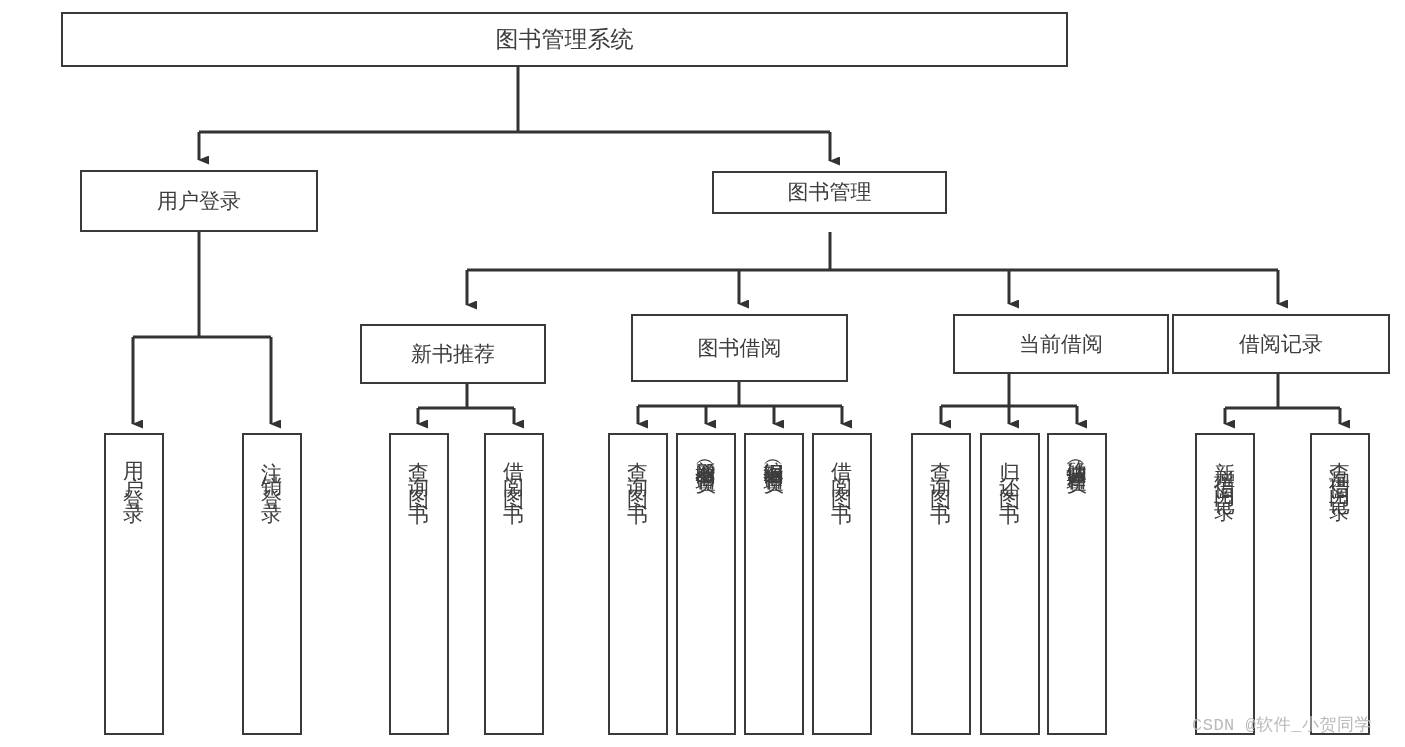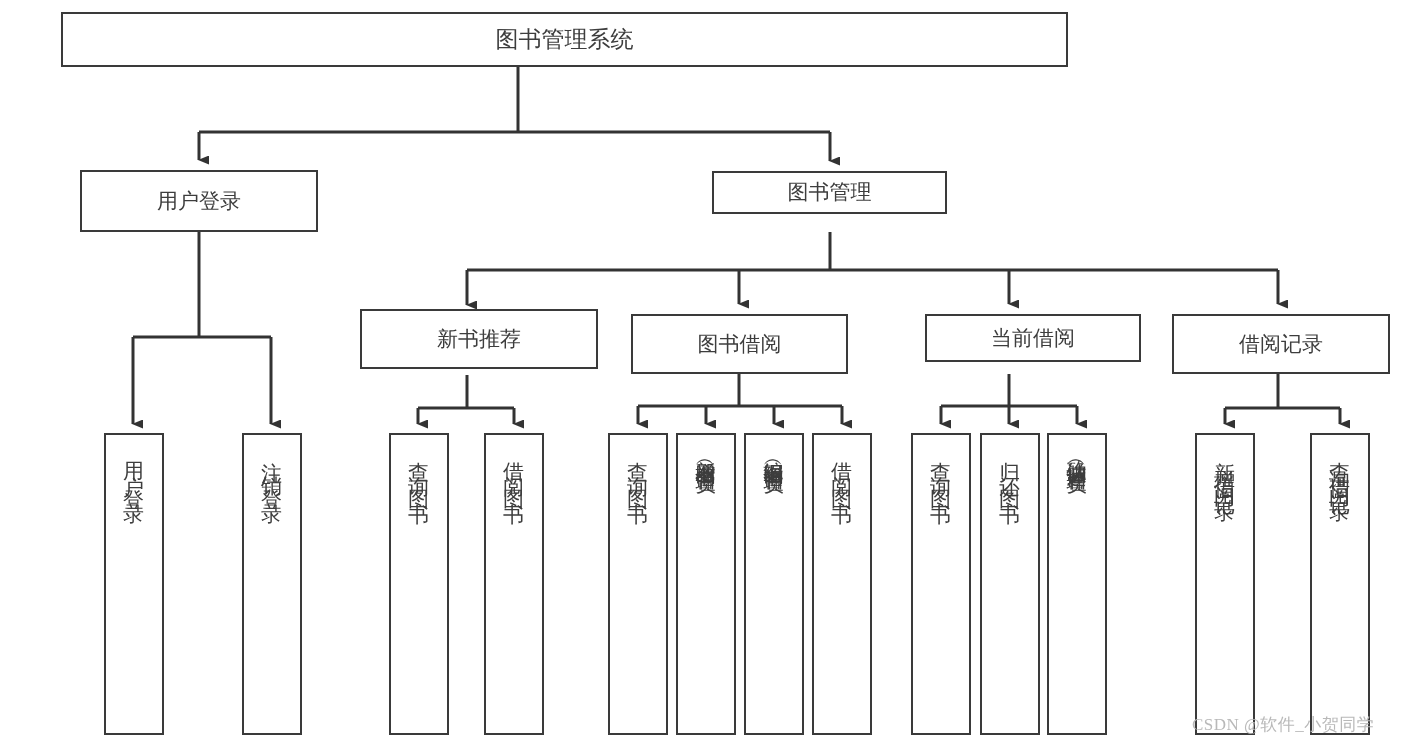--- a/index.html
+++ b/index.html
@@ -63,21 +63,21 @@
   }
   
   #watermark{
     position:absolute;
     left:1192px;top:713px;
     font-size:17px;
     color:#b9b9b9;
     letter-spacing:0.5px;
     white-space:nowrap;
     z-index:3;
-    font-family:Liberation Serif, serif;
+    font-family:Liberation Mono, monospace;
   }
 </style>
 </head>
 <body>
 
 <div id="diagram-root">
 
   <svg id="connector-layer" viewBox="0 0 1405 747" width="1405" height="747" xmlns="http://www.w3.org/2000/svg">
     <defs>
       <marker id="arrowhead" markerWidth="9" markerHeight="11" refX="4.5" refY="10" orient="auto" markerUnits="userSpaceOnUse">
@@ -132,27 +132,27 @@
     <span class="label">图书管理系统</span>
   </div>
 
   <div class="node horiz lvl1" id="node-l1-0" style="left: 80px; top: 170px; width: 238px; height: 62px;">
     <span class="label">用户登录</span>
   </div>
   <div class="node horiz lvl1" id="node-l1-1" style="left: 712px; top: 171px; width: 235px; height: 43px;">
     <span class="label">图书管理</span>
   </div>
 
-  <div class="node horiz lvl2" id="node-l2-0" style="left: 360px; top: 309px; width: 238px; height: 60px;">
+  <div class="node horiz lvl2" id="node-l2-0" style="left: 360px; top: 324px; width: 186px; height: 60px;">
     <span class="label">新书推荐</span>
   </div>
-  <div class="node horiz lvl2" id="node-l2-1" style="left: 631px; top: 314px; width: 217px; height: 60px;">
+  <div class="node horiz lvl2" id="node-l2-1" style="left: 631px; top: 314px; width: 217px; height: 68px;">
     <span class="label">图书借阅</span>
   </div>
-  <div class="node horiz lvl2" id="node-l2-2" style="left: 925px; top: 314px; width: 216px; height: 48px;">
+  <div class="node horiz lvl2" id="node-l2-2" style="left: 953px; top: 314px; width: 216px; height: 60px;">
     <span class="label">当前借阅</span>
   </div>
   <div class="node horiz lvl2" id="node-l2-3" style="left: 1172px; top: 314px; width: 218px; height: 60px;">
     <span class="label">借阅记录</span>
   </div>
 
   <div class="node leaf" id="node-leaf-0" style="left: 104px; top: 433px; width: 60px; height: 302px;">
     <span class="label" style="letter-spacing: 14px;">用户登录</span>
   </div>
   <div class="node leaf" id="node-leaf-1" style="left: 242px; top: 433px; width: 60px; height: 302px;">

